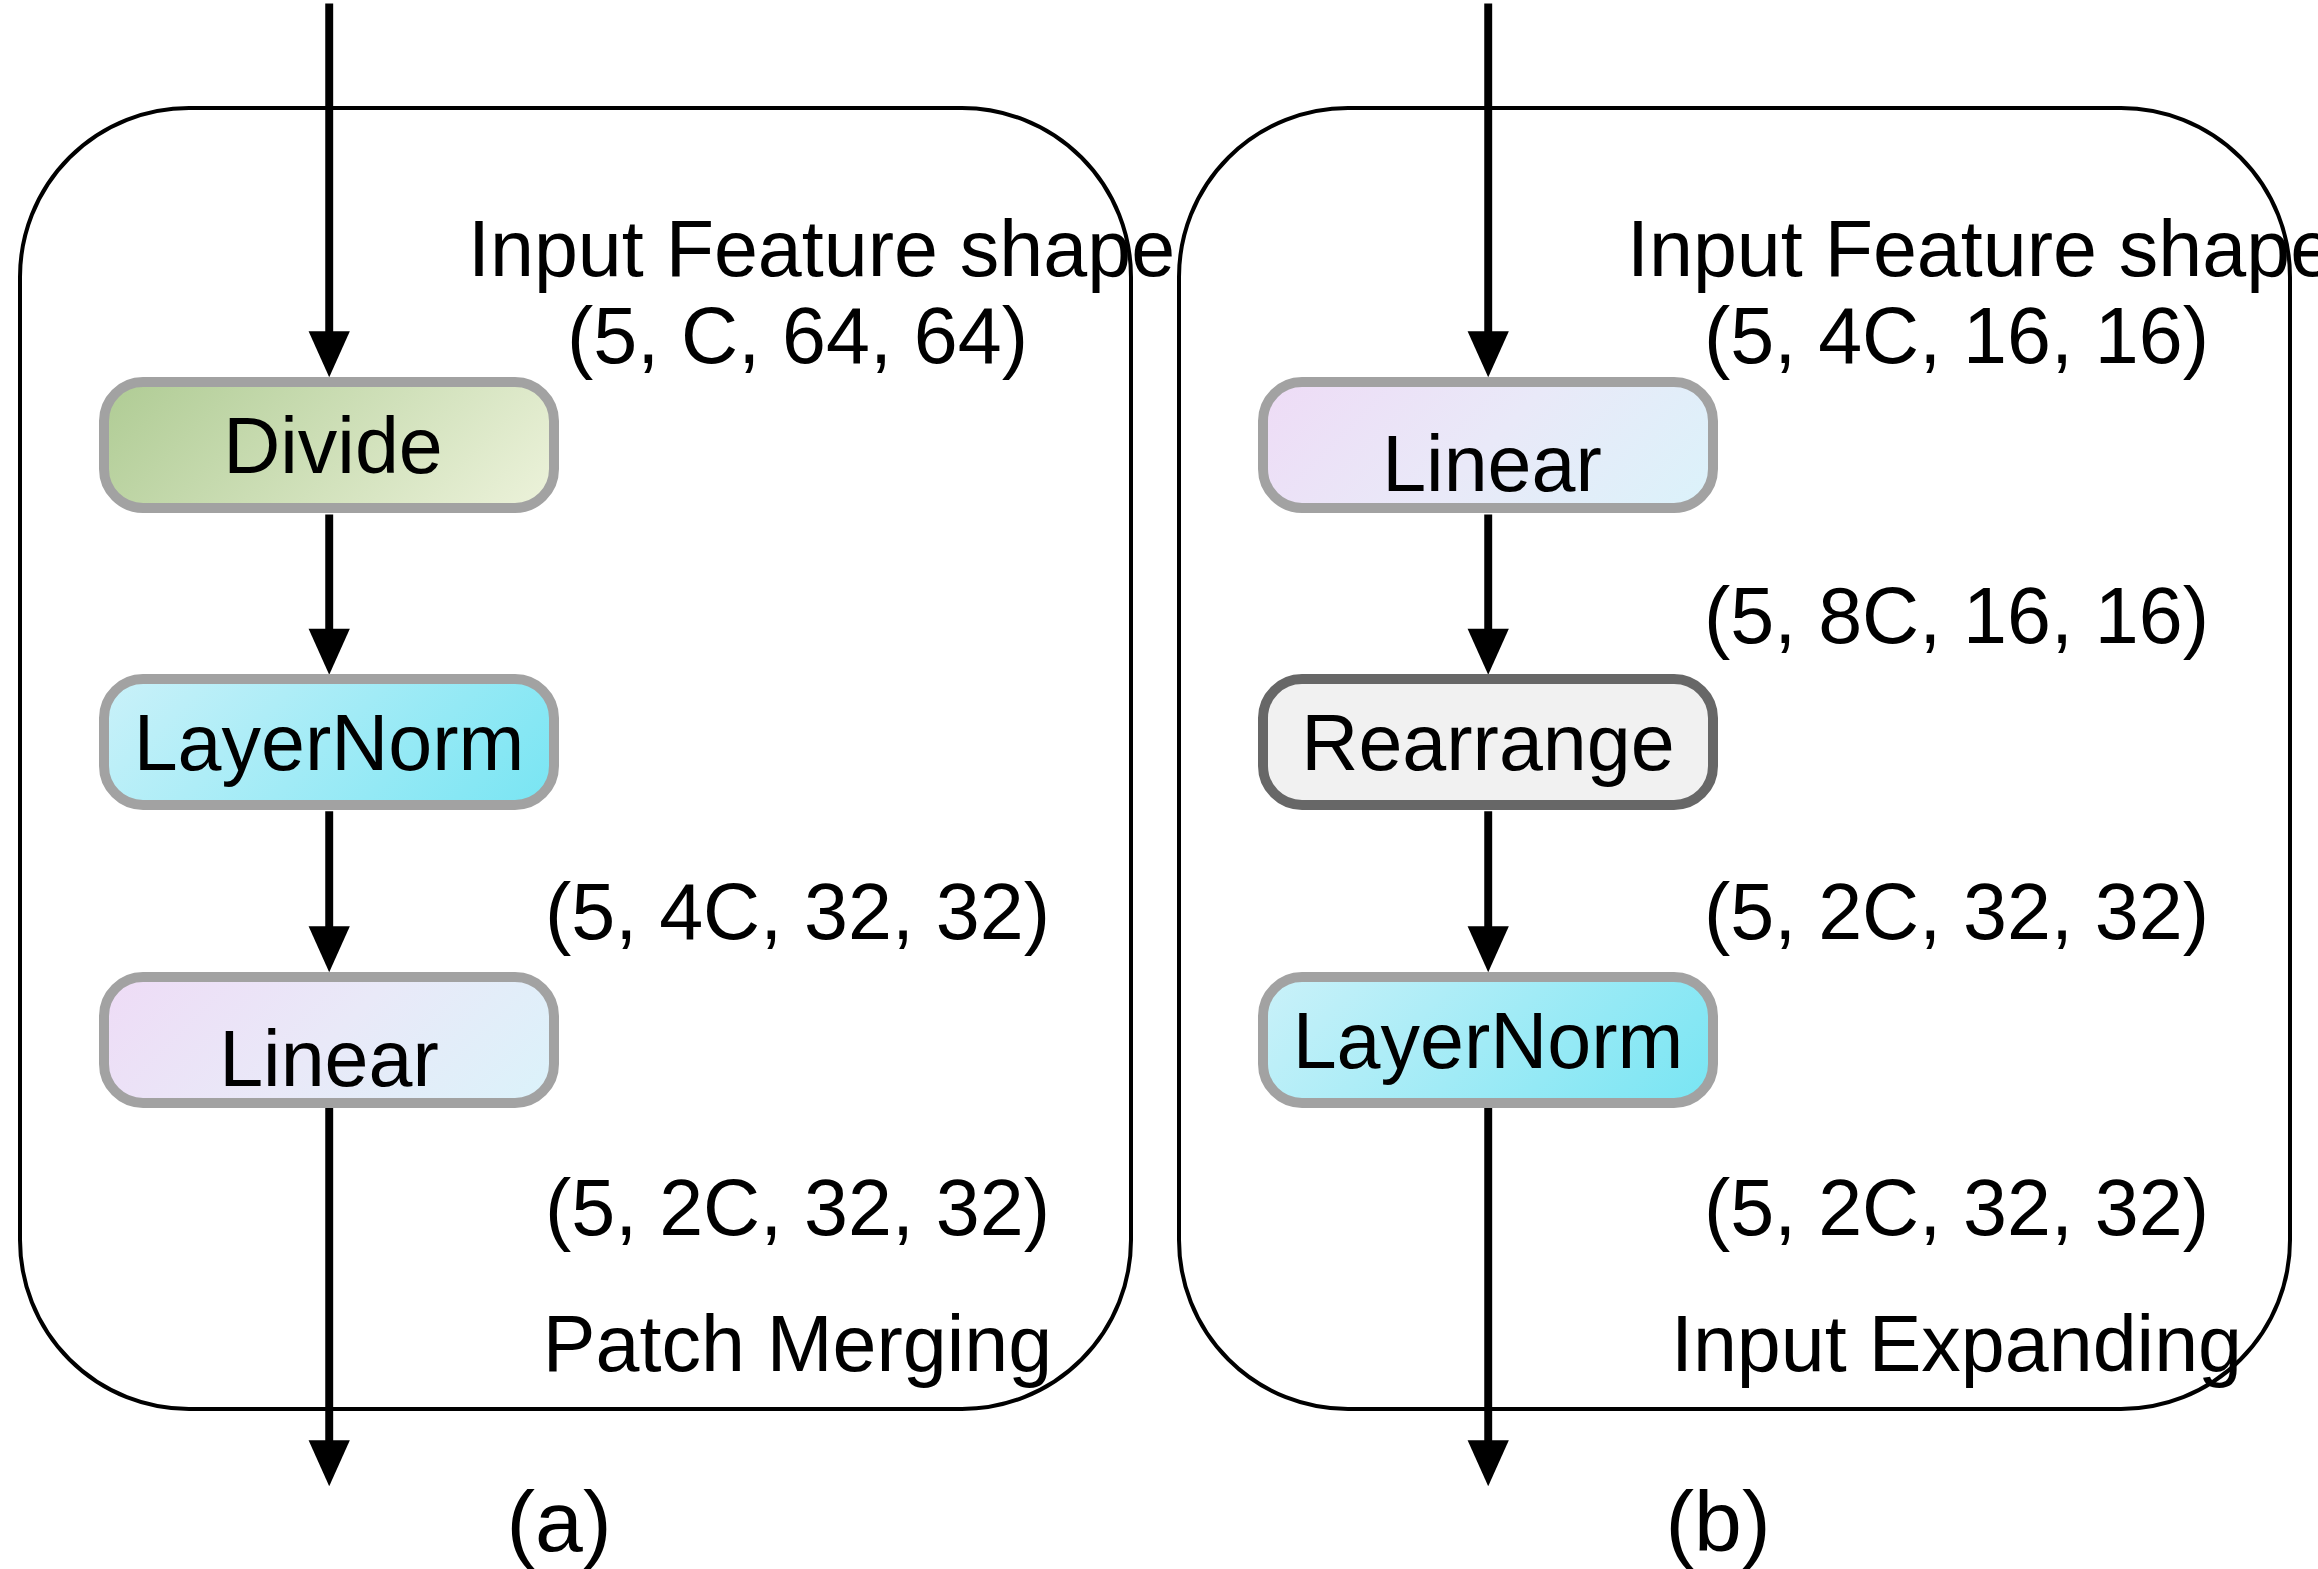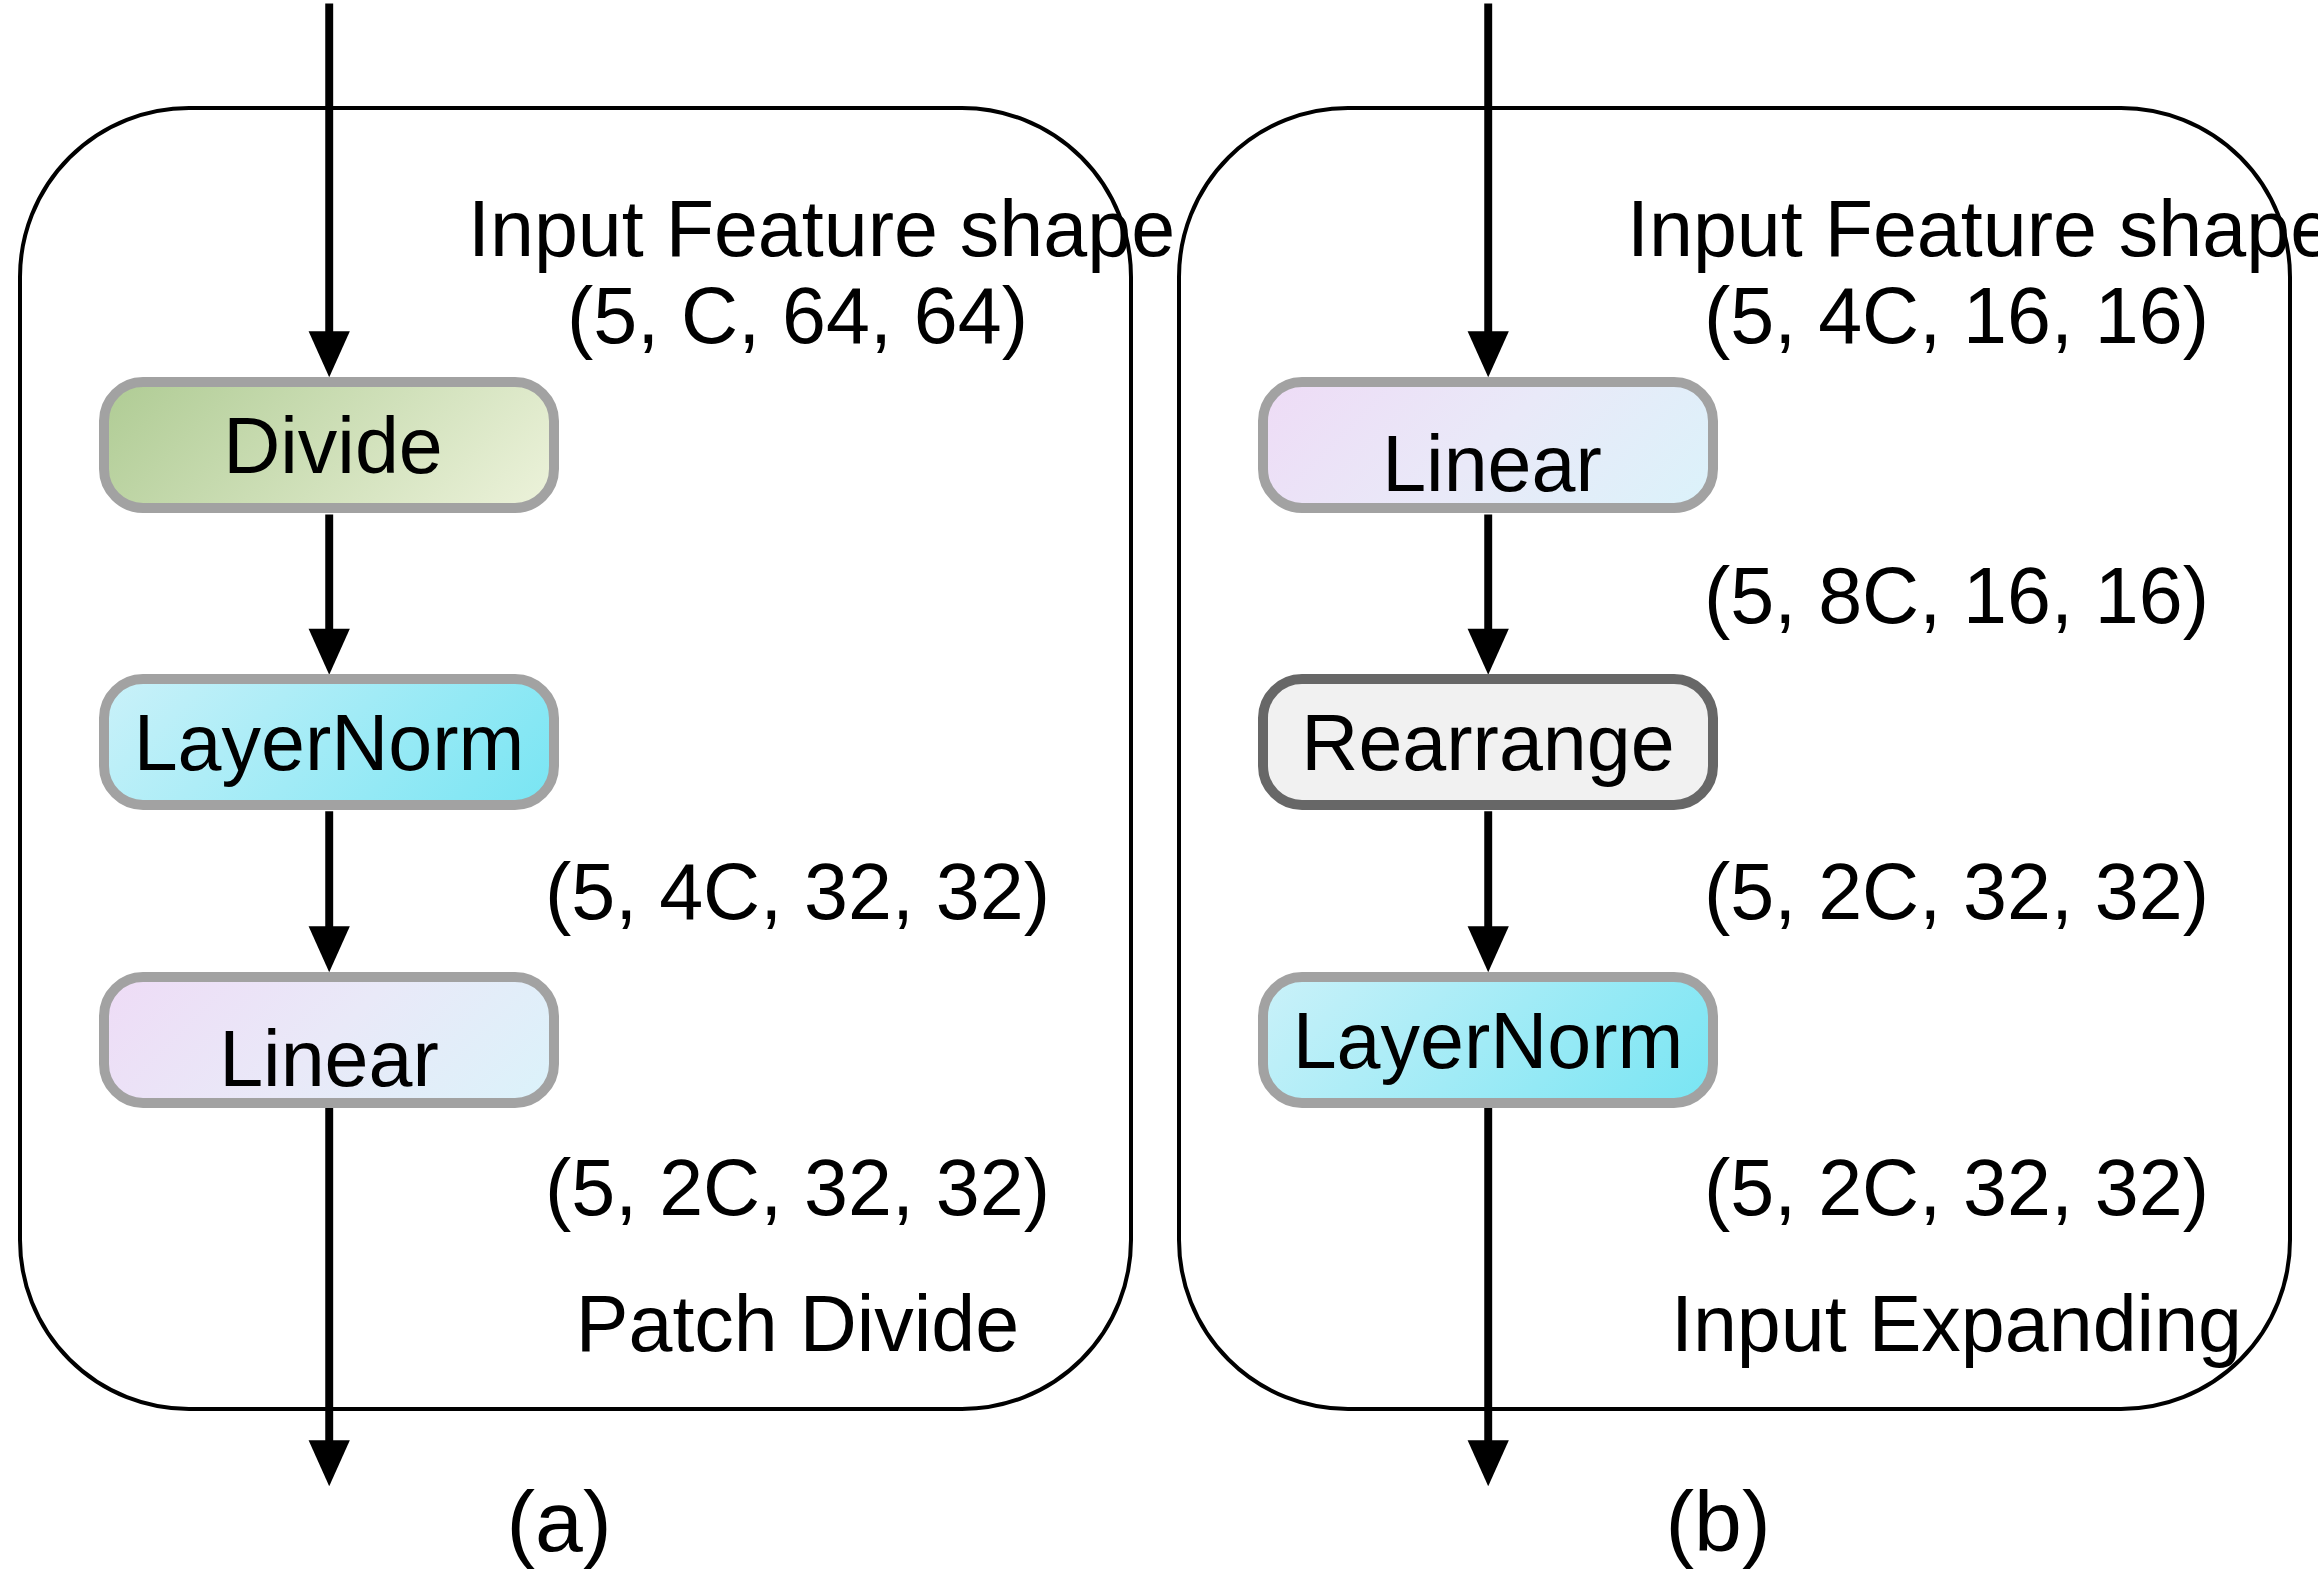--- a/index.html
+++ b/index.html
@@ -85,20 +85,21 @@
 
   .lbl {
     position: absolute;
     left: 468px;
     width: 659px;
     height: 89px;
     line-height: 89px;
     text-align: center;
     font-size: 79px;
     white-space: nowrap;
+    margin-top: 20px;
   }
   .lbl.input-label { top: 184px; }
   .lbl.input-shape { top: 271px; }
   .lbl.shape1 { top: 551px; }
   .lbl.shape2 { top: 847px; }
   .lbl.shape3 { top: 1143px; }
   .lbl.title  { top: 1279px; }
 
   .caption {
     position: absolute;
@@ -141,21 +142,21 @@
     <div class="block row2 fill-layernorm">
       <span>LayerNorm</span>
     </div>
     <div class="lbl shape2">(5, 4C, 32, 32)</div>
 
     <div class="block row3 fill-linear">
       <span>Linear</span>
     </div>
     <div class="lbl shape3">(5, 2C, 32, 32)</div>
 
-    <div class="lbl title">Patch Divide</div>
+    <div class="lbl title">Patch Merging</div>
     <div class="caption">(a)</div>
   </div>
 
   <div class="panel b">
     <div class="outline"></div>
 
     <svg class="flow" viewBox="0 0 1461 1978">
       <line class="arrow-line" x1="415" y1="4" x2="415" y2="425"></line>
       <polygon class="arrow-head" points="415,475 389,417 441,417"></polygon>
       <line class="arrow-line" x1="415" y1="648" x2="415" y2="798"></line>

